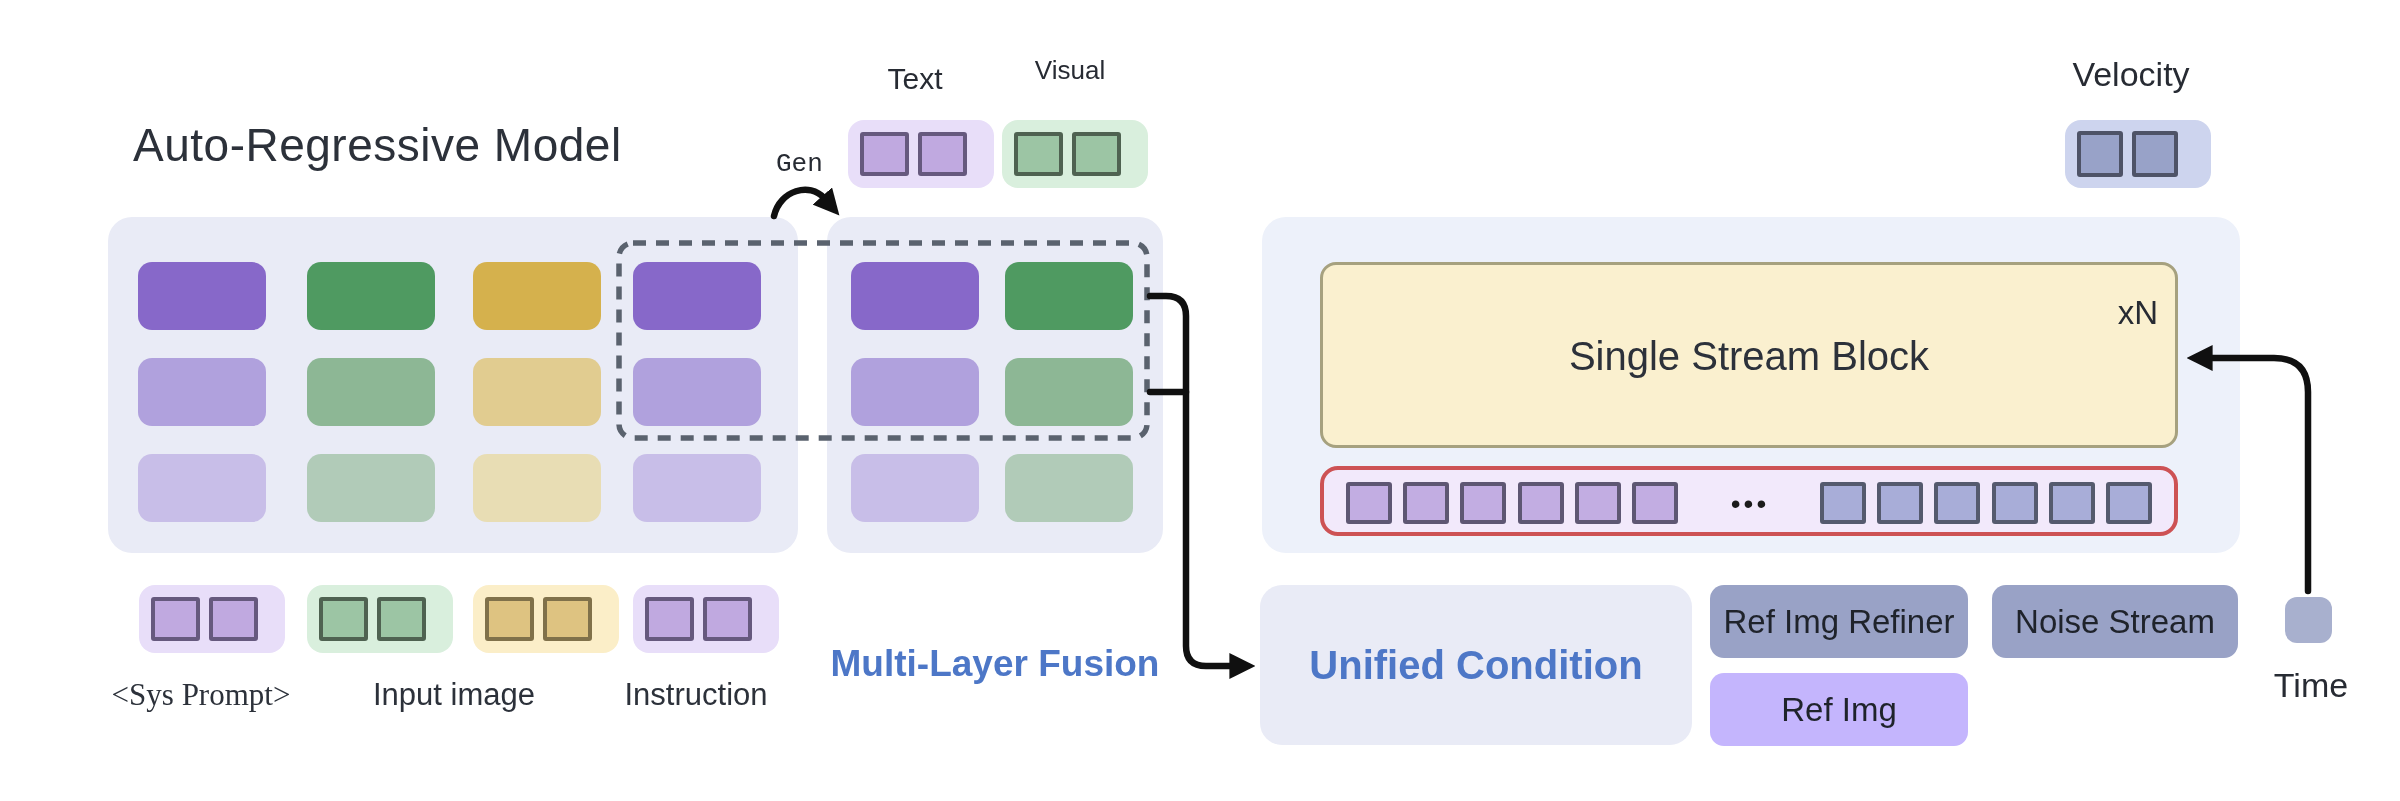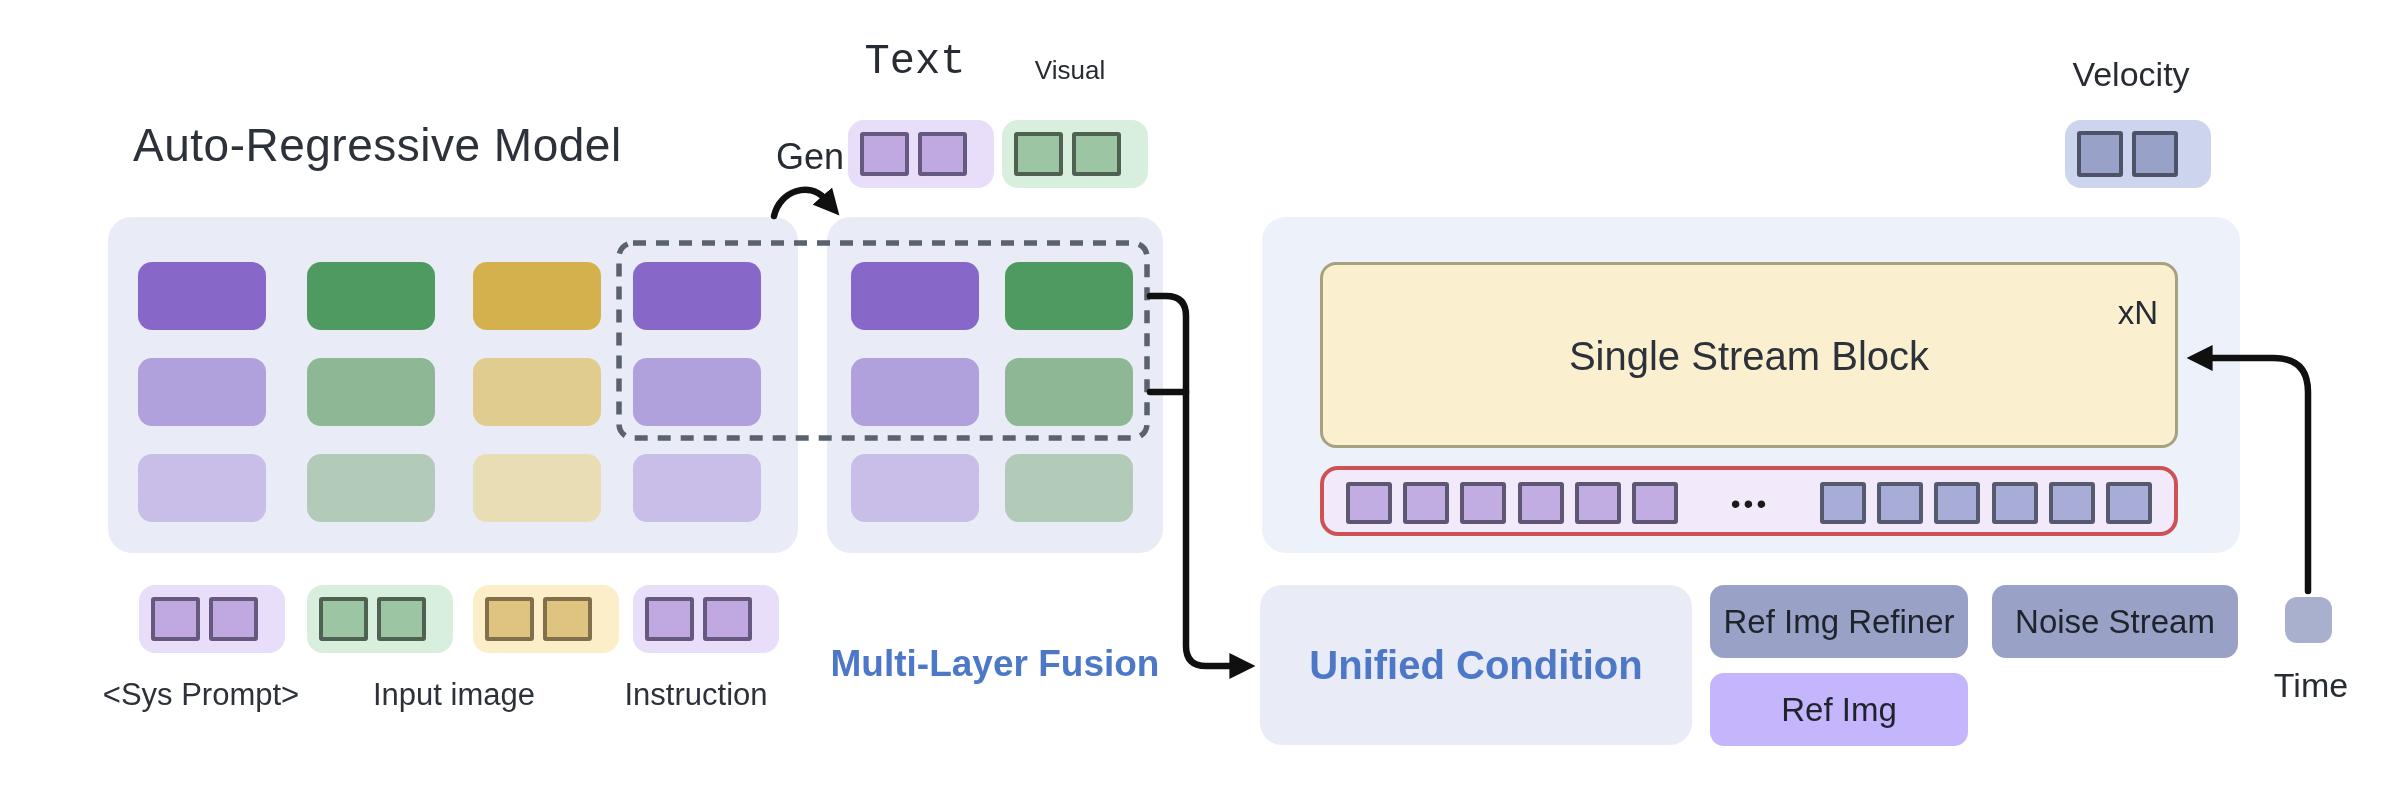--- a/index.html
+++ b/index.html
@@ -28,24 +28,24 @@
 <body>
 
 <div id="canvas">
 
   <div class="panel" id="ar-panel-1" style="left:108px;top:217px;width:690px;height:336px;background:#e9ebf6;"></div>
   <div class="panel" id="ar-panel-2" style="left:827px;top:217px;width:336px;height:336px;background:#e9ebf6;"></div>
   <div class="panel" id="dit-panel" style="left:1262px;top:217px;width:978px;height:336px;background:#edf1fa;"></div>
 
   <div class="lbl title" style="left:133px;top:118px;">Auto-Regressive Model</div>
 
-  <div class="lbl center" style="left:855px;top:38px;width:120px;font-size:42px;font-family:Liberation Mono, monospace;">Text</div>
+  <div class="lbl center" style="left:855px;top:62px;width:120px;font-size:30px;">Text</div>
   <div class="lbl center" style="left:1010px;top:55px;width:120px;font-size:26px;">Visual</div>
   <div class="lbl center" style="left:2071px;top:55px;width:120px;font-size:34px;">Velocity</div>
-  <div class="lbl" style="left:776px;top:136px;font-size:36px;">Gen</div>
+  <div class="lbl" style="left:776px;top:149px;font-size:26px;font-family:Liberation Mono, monospace;">Gen</div>
 
   <div id="ssb" style="left:1320px;top:262px;width:858px;height:186px;"></div>
   <div class="lbl center" style="left:1320px;top:334px;width:858px;font-size:40px;color:#2c313a;">Single Stream Block</div>
   <div class="lbl" style="left:2098px;top:294px;width:60px;font-size:33px;text-align:right;">xN</div>
 
   <div id="red-row" style="left:1320px;top:466px;width:858px;height:70px;"></div>
   <div class="lbl center" style="left:1718px;top:488px;width:64px;font-size:28px;letter-spacing:3px;color:#1b1b1b;">•••</div>
 
   <div id="unified-box" style="left:1260px;top:585px;width:432px;height:160px;">
     <div class="blue-bold">Unified Condition</div>
@@ -59,21 +59,21 @@
   </div>
   <div class="refiner" style="left:1710px;top:673px;width:258px;height:73px;background:#c4b5fd;">
     <span>Ref Img</span>
   </div>
 
   <div class="abs" style="left:2285px;top:597px;width:47px;height:46px;border-radius:12px;background:#a8b0ce;"></div>
   <div class="lbl center" style="left:2251px;top:666px;width:120px;font-size:34px;">Time</div>
 
   <div class="lbl center blue-bold" style="left:820px;top:643px;width:350px;font-size:37px;">Multi-Layer Fusion</div>
 
-  <div class="lbl center small-label" style="left:81px;top:677px;width:240px;">&lt;Sys Prompt&gt;</div>
+  <div class="lbl center small-label" style="left:81px;top:677px;width:240px;font-family:Liberation Serif, serif;">&lt;Sys Prompt&gt;</div>
   <div class="lbl center small-label" style="left:334px;top:677px;width:240px;">Input image</div>
   <div class="lbl center small-label" style="left:576px;top:677px;width:240px;">Instruction</div>
 
   <svg class="overlay" width="2400" height="801" viewBox="0 0 2400 801">
     <defs>
       <marker id="ah" viewBox="0 0 4 4" refX="0.4" refY="2" markerWidth="4" markerHeight="4" orient="auto">
         <path d="M0 0 L4 2 L0 4 Z" fill="#101010"></path>
       </marker>
     </defs>
     <rect x="619" y="243" width="528" height="195" rx="14" fill="none" stroke="#5a626e" stroke-width="5.5" stroke-dasharray="13 10"></rect>

